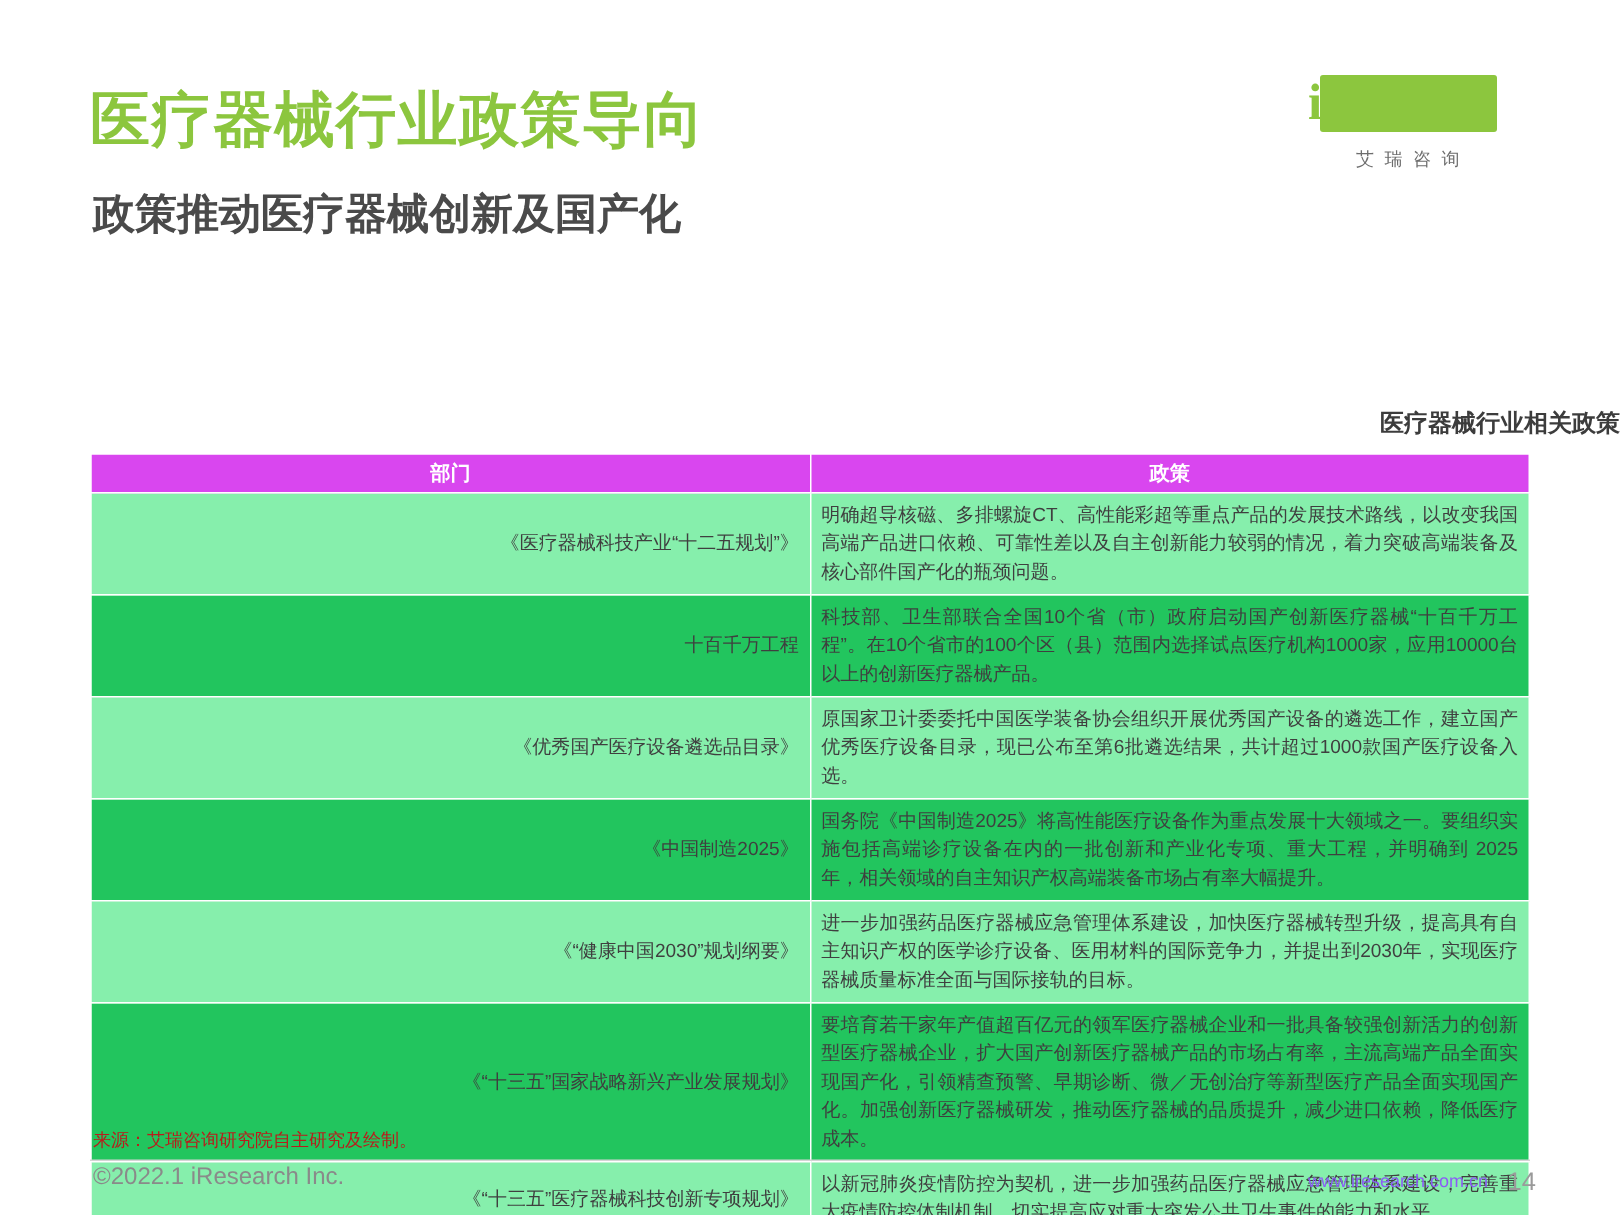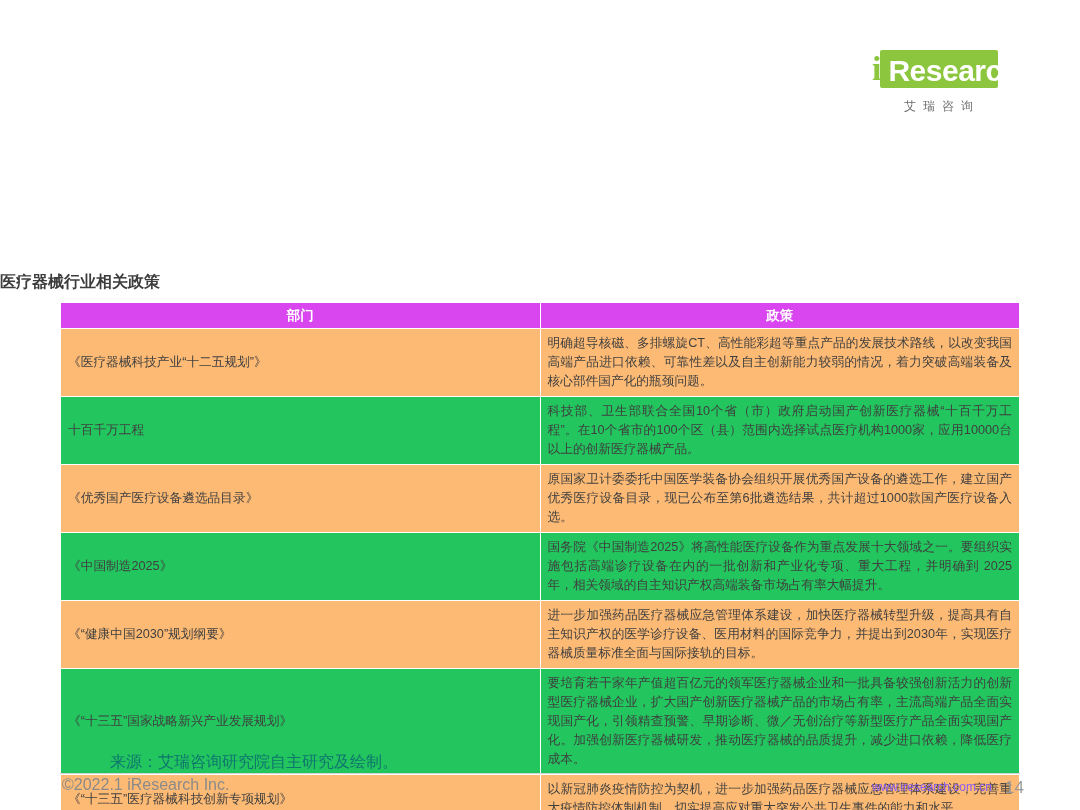--- a/index.html
+++ b/index.html
@@ -100,21 +100,21 @@
     line-height: 28px;
     color: #4a4a4a;
     text-align: justify;
   }
   
   .table-title {
     position: absolute;
     left: 0;
     right: 0;
     top: 272px;
-    text-align: left;
+    text-align: right;
     font-size: 16px;
     font-weight: bold;
     color: #3c3c3c;
   }
   table.policy {
     position: absolute;
     left: 60px;
     top: 302px;
     width: 960px;
     border-collapse: collapse;
@@ -131,36 +131,35 @@
   }
   table.policy td {
     border: 1px solid #ffffff;
     font-size: 12.7px;
     line-height: 19px;
     padding: 5px 7px;
     color: #3f3f3f;
     vertical-align: middle;
   }
   table.policy td.dept {
-    text-align: left;
+    text-align: right;
     width: 228px;
   }
   table.policy td.pol {
     text-align: justify;
   }
-  tr.odd td { background: #fdba74; }
+  tr.odd td { background: #86efac; }
   tr.even td { background: #22c55e; }
   
   .source {
     position: absolute;
     left: 62px;
     top: 752px;
-    font-size: 16px;
-    color: #0f766e;
-    padding-left: 48px;
+    font-size: 12px;
+    color: #b91c1c;
   }
   .footer-line {
     position: absolute;
     left: 60px;
     right: 60px;
     bottom: 36px;
     height: 1px;
     background: #d4d4d4;
   }
   .footer-left {
@@ -185,27 +184,28 @@
     font-size: 17px;
     color: #9a9a9a;
     padding-left: 32px;
   }
 </style>
 </head>
 <body>
 
 <div class="page">
 
+  <div class="title-main">医疗器械行业政策导向</div>
+  <div class="title-sub">政策推动医疗器械创新及国产化</div>
 
   <div class="logo">
     <div class="logo-row">
       <span class="logo-i">i</span>
       <span class="logo-research">
         <span class="logo-green-block"></span>
-        <span class="logo-research-text">Research</span>
       </span>
     </div>
     <div class="logo-cn">艾瑞咨询</div>
   </div>
 
 
   <div class="table-title">医疗器械行业相关政策</div>
 
   <table class="policy">
     <thead>

